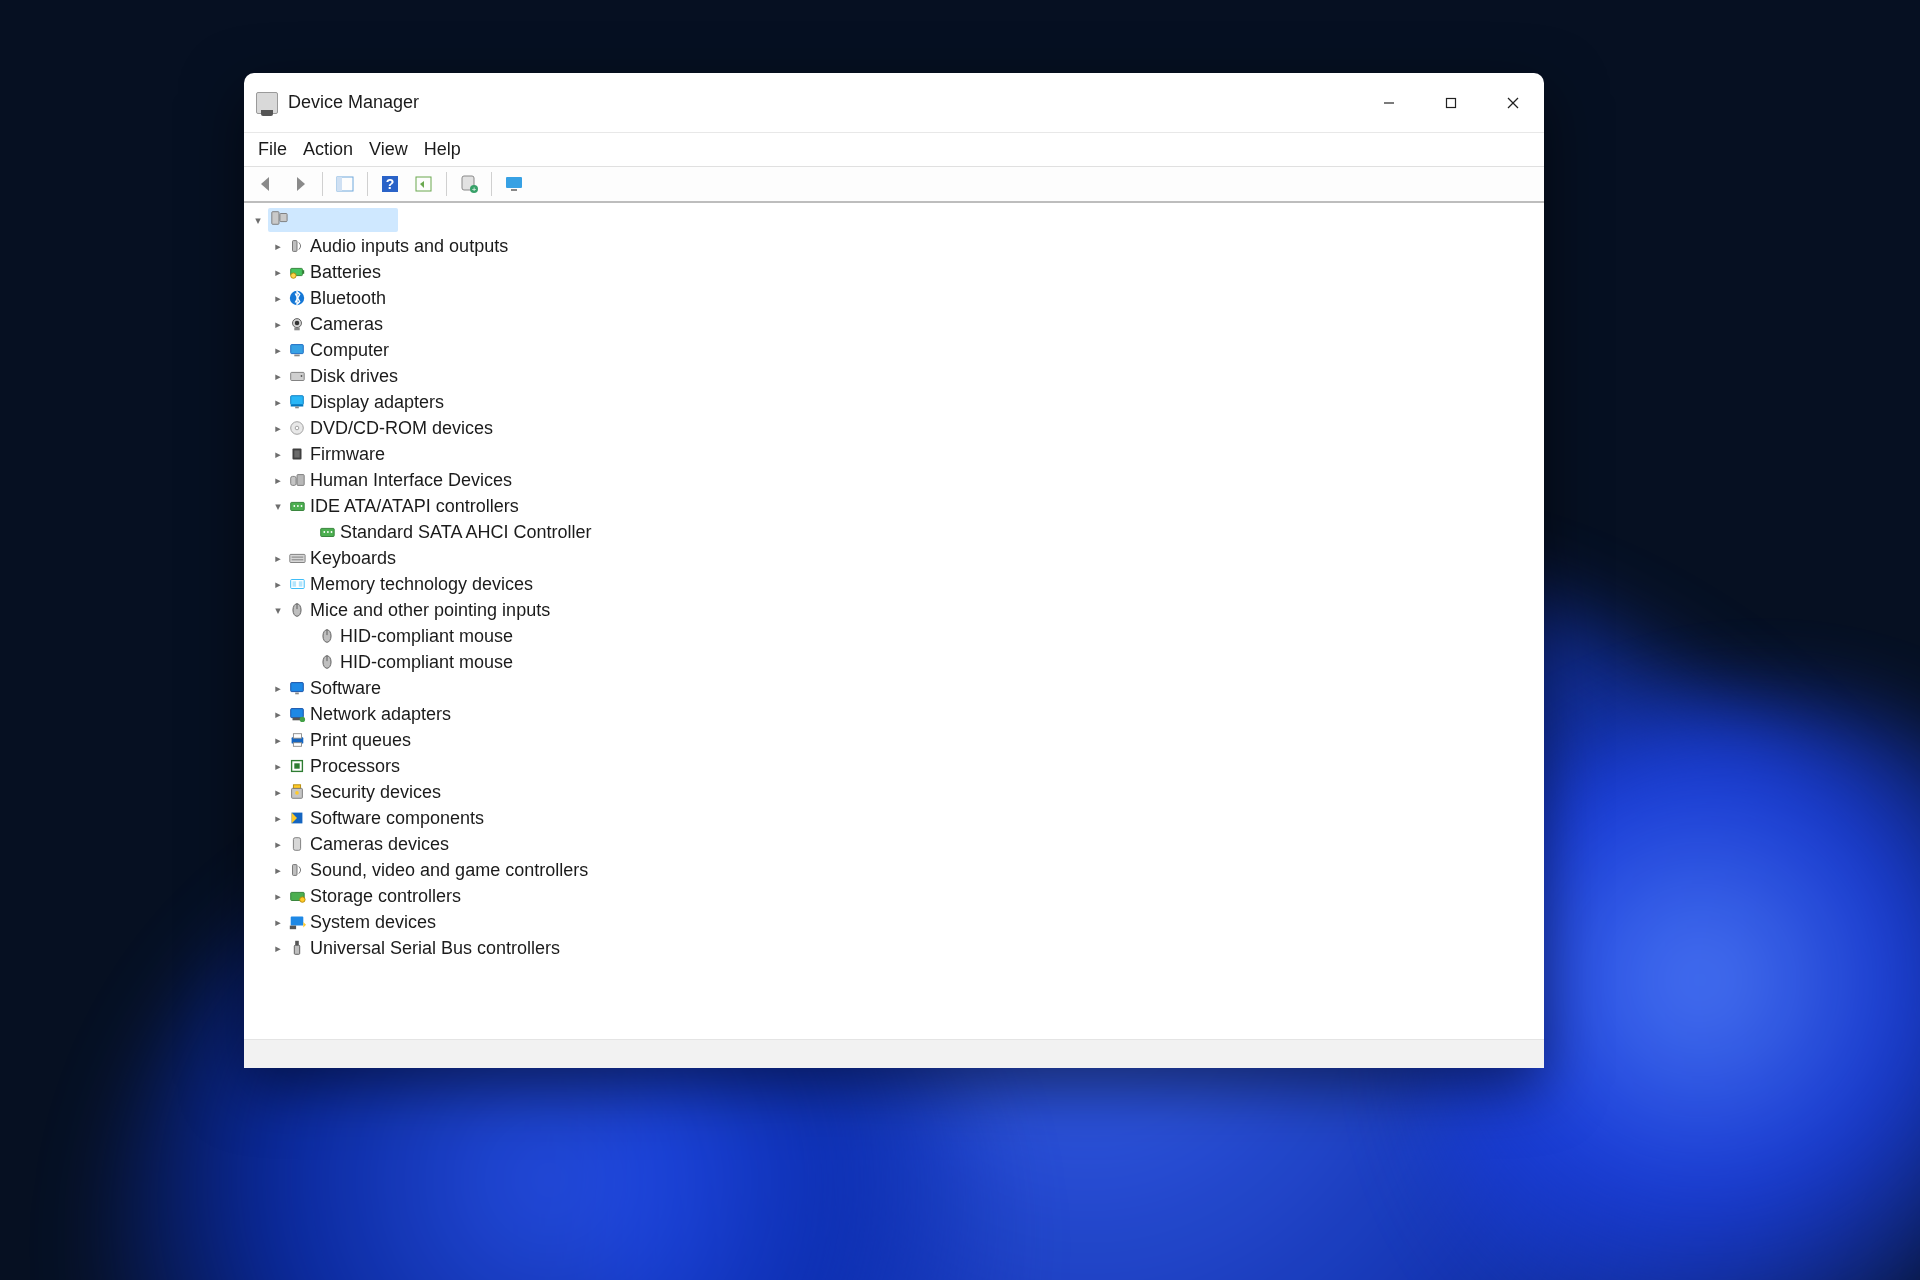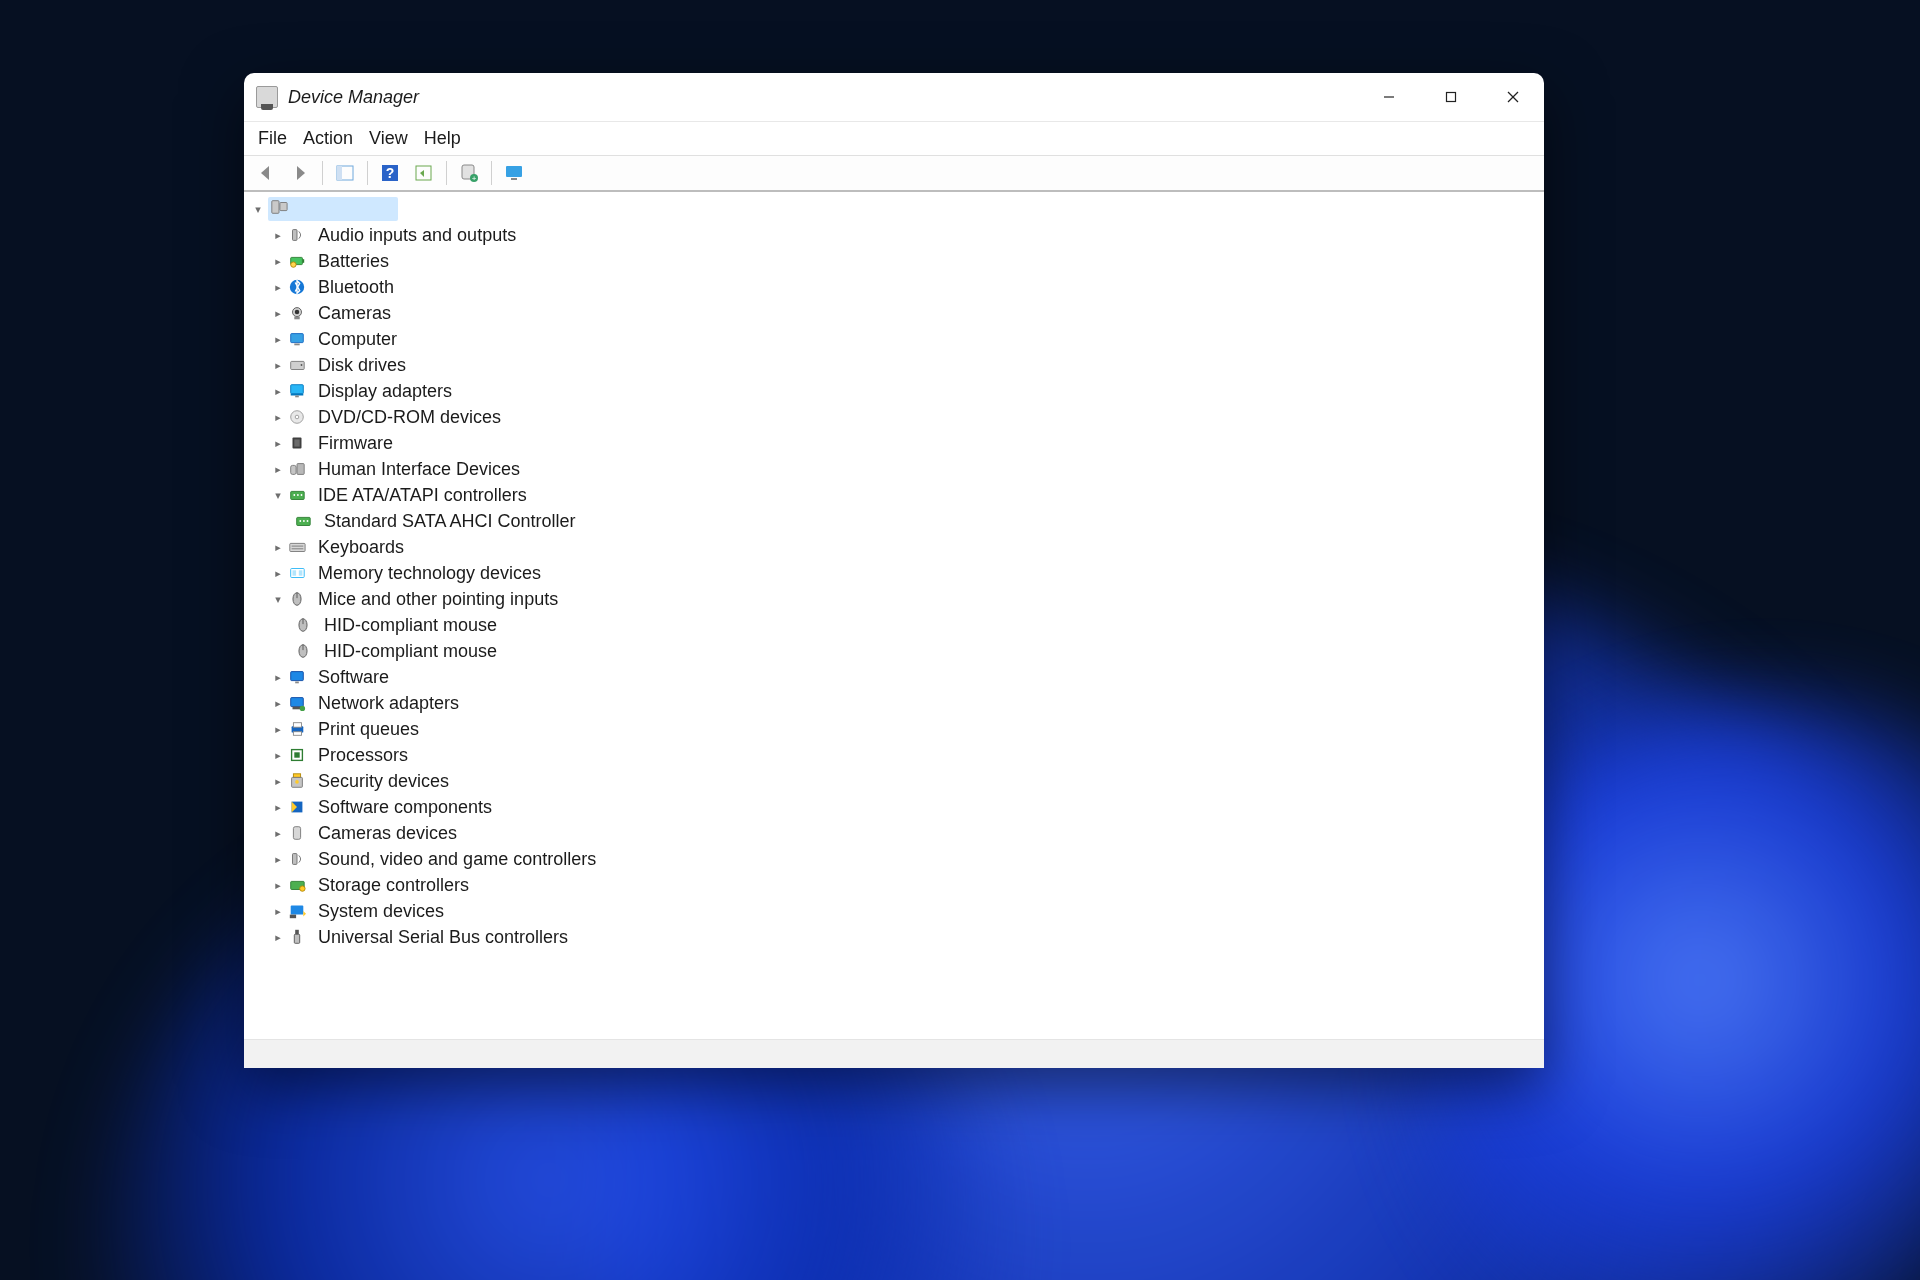--- a/index.html
+++ b/index.html
@@ -23,24 +23,23 @@
 
   .window {
     position:absolute; left:244px; top:73px;
     width:1300px; height:995px;
     background:#ffffff;
     border-radius:10px;
     box-shadow: 0 20px 60px rgba(0,0,0,.5);
     display:flex; flex-direction:column;
   }
   .titlebar {
-    height:49px; display:flex; align-items:center;
+    height:60px; display:flex; align-items:center;
     padding-left:12px;
     border-bottom:1px solid #e8e8e8;
-    font-style:italic;
   }
   .titlebar .app-icon { width:22px; height:22px; margin-right:10px; position:relative; }
   .app-icon .body { position:absolute; inset:0; background:#d9d9d9; border:1px solid #9a9a9a; border-radius:2px; }
   .app-icon .port { position:absolute; bottom:-2px; left:5px; width:12px; height:6px; background:#555; border-radius:0 0 2px 2px;}
   .title-text { font-size:18px; }
   .win-controls { margin-left:auto; display:flex; }
   .win-btn { width:62px; height:45px; display:flex; align-items:center; justify-content:center; }
   .win-btn svg { width:14px; height:14px; stroke:#222; stroke-width:1.2; fill:none; }
 
   .menubar {
@@ -59,27 +58,27 @@
   .tool-btn { width:32px; height:30px; display:flex; align-items:center; justify-content:center; border-radius:3px; }
   .tool-btn svg { width:22px; height:22px; }
   .tool-sep { width:1px; height:24px; background:#d0d0d0; margin:0 4px; }
 
   .tree {
     flex:1; overflow:auto; padding:4px 0 8px 0;
     border-bottom:1px solid #e4e4e4;
   }
   .node { display:flex; align-items:center; height:26px; white-space:nowrap; }
   .chev { width:16px; height:16px; display:inline-flex; align-items:center; justify-content:center; font-size:11px; color:#6e6e6e; }
-  .lbl { margin-left:10px; font-size:18px; }
+  .lbl { margin-left:2px; font-size:18px; }
   .icon { width:22px; height:20px; display:inline-flex; align-items:center; justify-content:center; }
   .icon svg { width:20px; height:18px; }
   .root-row { background:#cfe8ff; }
   .lvl0 { padding-left:6px; }
   .lvl1 { padding-left:26px; }
-  .lvl2 { padding-left:32px; }
+  .lvl2 { padding-left:56px; }
   .statusbar { height:28px; background:#f2f2f2; }
 
   .root-row { width:130px; margin-left:2px; border-radius:2px; }
 </style>
 </head>
 <body>
 
 <div class="bloom a"></div>
 <div class="bloom b"></div>
 <div class="bloom c"></div>

